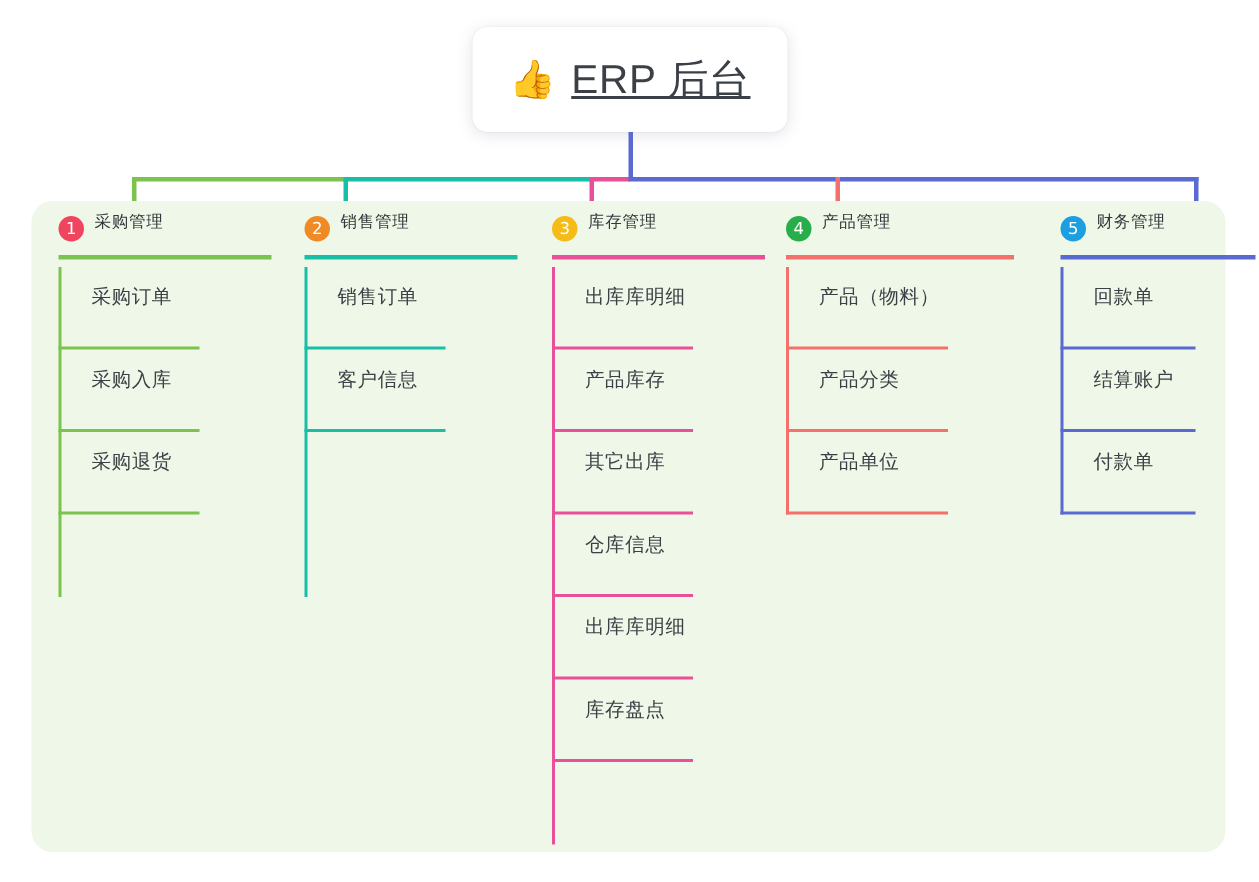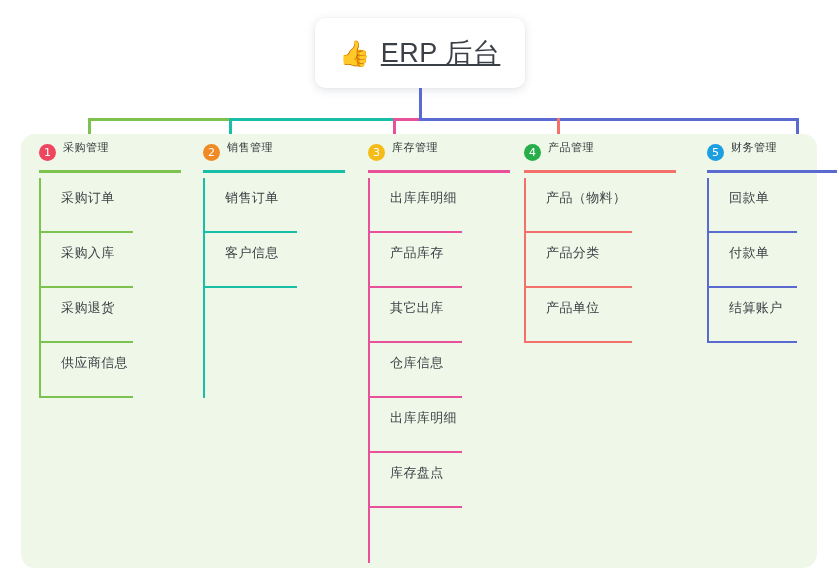--- a/index.html
+++ b/index.html
@@ -111,24 +111,20 @@
       <span class="irule" style="background: rgb(124, 194, 78);"></span>
     </div>
     <div class="item">
       <span class="ilabel">采购入库</span>
       <span class="irule" style="background: rgb(124, 194, 78);"></span>
     </div>
     <div class="item">
       <span class="ilabel">采购退货</span>
       <span class="irule" style="background: rgb(124, 194, 78);"></span>
     </div>
-    <div class="item">
-      <span class="ilabel">供应商信息</span>
-      <span class="irule" style="background: rgb(124, 194, 78);"></span>
-    </div>
   </div>
 
   <div class="col" id="col-2">
     <div class="col-head">
       <span class="badge" style="background: rgb(240, 138, 36);">2</span>
       <span class="ctitle">销售管理</span>
       <span class="hrule" style="background: rgb(24, 191, 166);"></span>
     </div>
     <span class="spine" style="background: rgb(24, 191, 166); height: 220px;"></span>
     <div class="item">
@@ -200,22 +196,22 @@
       <span class="badge" style="background: rgb(27, 159, 224);">5</span>
       <span class="ctitle">财务管理</span>
       <span class="hrule" style="background: rgb(91, 106, 208);"></span>
     </div>
     <span class="spine" style="background: rgb(91, 106, 208); height: 165px;"></span>
     <div class="item">
       <span class="ilabel">回款单</span>
       <span class="irule" style="background: rgb(91, 106, 208);"></span>
     </div>
     <div class="item">
+      <span class="ilabel">结算账户</span>
+      <span class="irule" style="background: rgb(91, 106, 208);"></span>
+    </div>
+    <div class="item">
       <span class="ilabel">付款单</span>
       <span class="irule" style="background: rgb(91, 106, 208);"></span>
     </div>
-    <div class="item">
-      <span class="ilabel">结算账户</span>
-      <span class="irule" style="background: rgb(91, 106, 208);"></span>
-    </div>
   </div>
 
 </div>
 
 </body></html>

